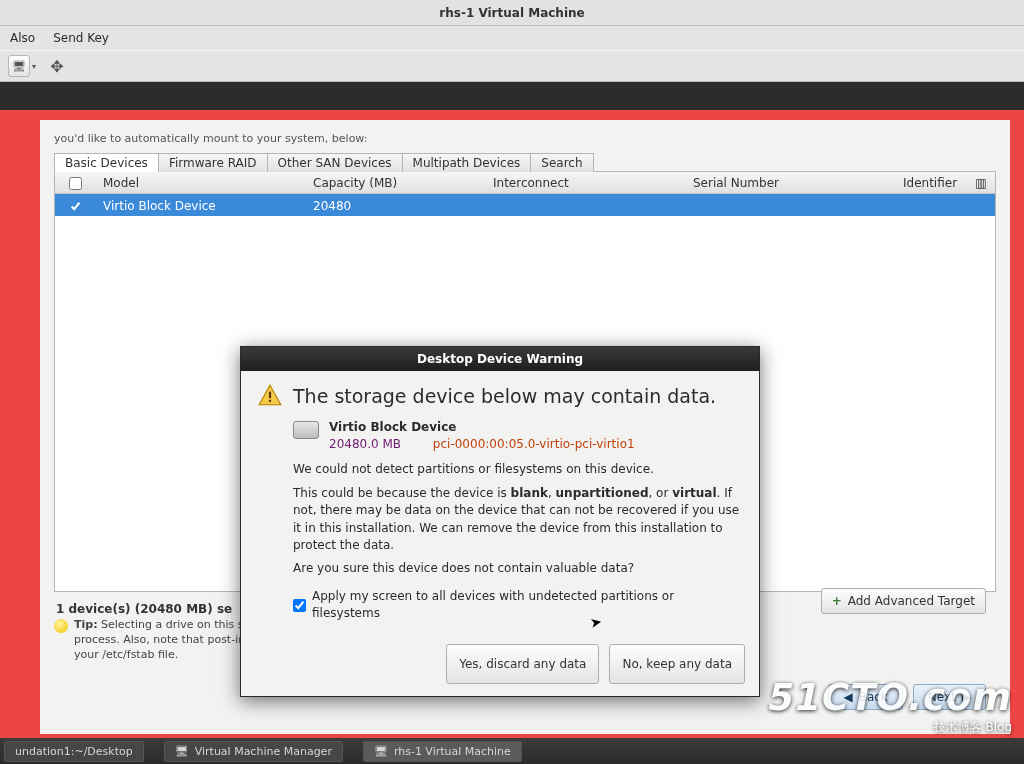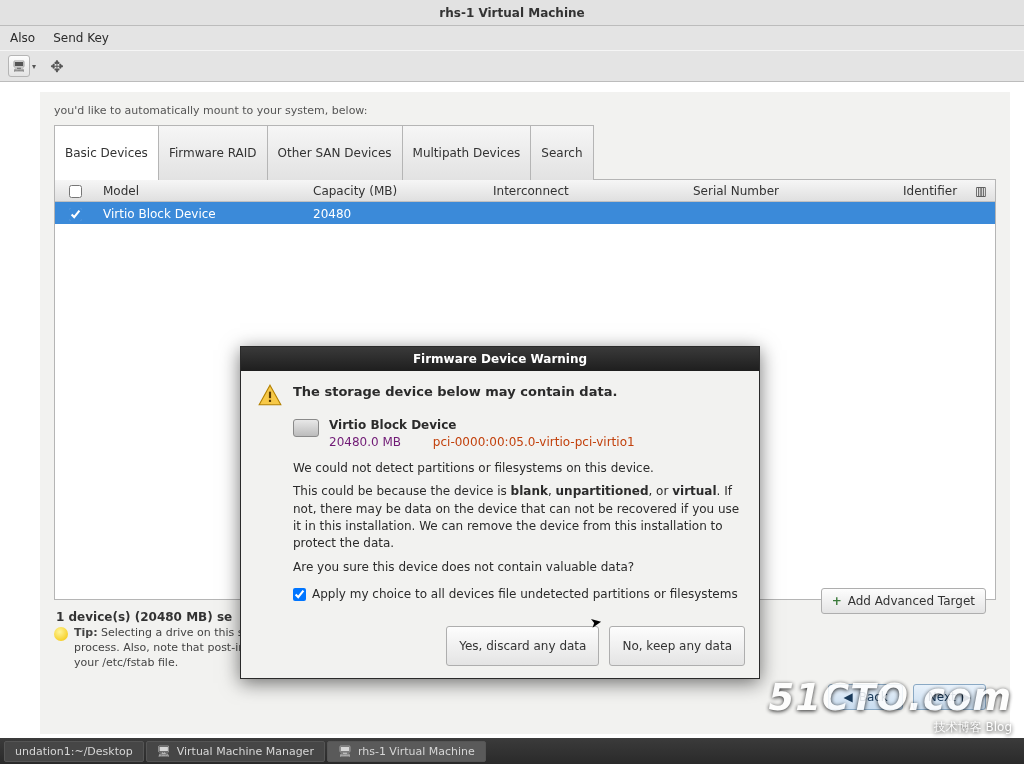--- a/index.html
+++ b/index.html
@@ -9,27 +9,27 @@
   
   .window-titlebar { height: 26px; background: #e2e2e2; text-align: center; line-height: 26px; font-weight: bold; color: #333; border-bottom: 1px solid #bcbcbc; }
   .menubar { height: 24px; background: #e4e4e4; display: flex; align-items: center; gap: 18px; padding: 0 10px; color: #2a2a2a; }
   .menubar span { cursor: default; }
   .toolbar { height: 32px; background: #e4e4e4; display: flex; align-items: center; gap: 10px; padding: 0 8px; border-top: 1px solid #f5f5f5; border-bottom: 1px solid #bcbcbc; }
   .tool-btn { width: 22px; height: 22px; border: 1px solid #b5b5b5; background: linear-gradient(#fdfdfd,#e4e4e4); border-radius: 3px; display:flex; align-items:center; justify-content:center; cursor:pointer; font-size:11px; color:#555;}
   .tool-dropdown { display:flex; align-items:center; gap:2px; }
   .chevron { font-size: 8px; color:#555; }
 
   
-  .vm-content { flex: 1; background: #ffffff; padding: 10px 14px 4px 40px; display:flex; flex-direction:column; position:relative; }
+  .vm-content { flex: 1; background: #ef4444; padding: 10px 14px 4px 40px; display:flex; flex-direction:column; position:relative;margin-top:28px; }
   .vm-inner { background: #f2f2f0; flex:1; padding: 12px 14px 10px 14px; position:relative; overflow:hidden; }
   .intro-text { color:#555; font-size:11px; margin-bottom:6px; text-overflow: clip; white-space: nowrap; overflow:hidden; height:14px; }
 
   
   .tab-row { display:flex; border-bottom:1px solid #b5b5b5; }
-  .tab { padding: 20px 10px; border:1px solid #b5b5b5; border-bottom:none; background: linear-gradient(#f6f6f6,#e2e2e2); margin-right:-1px; color:#333; cursor:pointer; position:relative; top:1px; }
+  .tab { padding: 2px 10px; border:1px solid #b5b5b5; border-bottom:none; background: linear-gradient(#f6f6f6,#e2e2e2); margin-right:-1px; color:#333; cursor:pointer; position:relative; top:1px; }
   .tab.active { background:#ffffff; font-weight:normal; z-index:2; }
 
   
   .device-panel { border:1px solid #b5b5b5; border-top:none; background:#fff; height: 420px; }
   .dev-header, .dev-row { display:flex; align-items:flex-end; }
   .dev-header { background: linear-gradient(#f6f6f6,#e0e0e0); border-bottom:1px solid #c0c0c0; height:22px; font-weight:normal; color:#333;}
   .dev-header > div, .dev-row > div { padding: 3px 8px; }
   .col-chk { width: 40px; display:flex; align-items:center; justify-content:center;}
   .col-model { width: 210px; }
   .col-cap { width: 180px; }
@@ -54,34 +54,34 @@
   .nav-btn { padding:5px 14px; border:1px solid #8aa9c4; background:linear-gradient(#e9f2fb,#c8dcef); border-radius:3px; display:flex; align-items:center; gap:6px; color:#1a3a5a; cursor:pointer;}
   .arrow { font-size:12px; }
 
   
   .modal { position:absolute; left:240px; top:346px; width:520px; background:#f2f2f0; border:1px solid #2a2a2a; box-shadow: 0 4px 18px rgba(0,0,0,0.55); z-index:50;}
   .modal-title { background:linear-gradient(#3a3a3a,#1e1e1e); color:#fff; text-align:center; font-weight:bold; padding:5px 0; font-size:12px;}
   .modal-body { padding:12px 16px 10px 16px; color:#2b2b2b; font-size:12px; line-height:1.45;}
   .warn-row { display:flex; gap:10px; align-items:flex-start; margin-bottom:8px;}
   .warn-icon { width:26px; height:26px; flex:none; }
   .warn-icon svg { width:26px; height:26px; }
-  .warn-head { font-weight:bold; font-size:13px; }
+  .warn-head { font-weight:normal; font-size:19px; }
   .dev-block { display:flex; gap:10px; margin:4px 0 8px 36px; align-items:flex-start;}
   .hdd-icon { width:26px; height:18px; background:linear-gradient(#e8e8e8,#bcbcbc); border:1px solid #8a8a8a; border-radius:3px; flex:none; margin-top:2px;}
   .dev-info .name { font-weight:bold; }
   .dev-info .sz { color:#701a75; }
   .dev-info .pci { color:#c2410c; margin-left: 28px;}
   .para { margin: 6px 0 6px 36px; }
   .apply-row { margin: 10px 0 4px 36px; display:flex; align-items:center; gap:6px;}
   .dlg-btns { display:flex; justify-content:flex-end; gap:10px; padding:8px 14px 12px 14px;}
   .dlg-btn { padding:12px 12px; border:1px solid #aeaeae; background:linear-gradient(#fdfdfd,#e4e4e4); border-radius:3px; color:#333; cursor:pointer; }
   .cursor { position:absolute; left:590px; top:614px; font-size:14px; color:#000; z-index:60; transform: rotate(-10deg);} 
 
   
-  .taskbar { height:26px; background: linear-gradient(#3b3b3b,#2a2a2a); display:flex; align-items:center; gap:2px; padding:0 4px; color:#d6d6d6; font-size:11px;}
+  .taskbar { height:26px; background: linear-gradient(#3b3b3b,#2a2a2a); display:flex; align-items:center; gap:20px; padding:0 4px; color:#d6d6d6; font-size:11px;}
   .task-item { padding:3px 10px; background:#464646; border:1px solid #555; border-radius:2px; display:flex; align-items:center; gap:6px; cursor:pointer;}
   .task-item.active { background:#5a5a5a;}
 
   
   .watermark { position:absolute; right:12px; bottom:28px; color:#fff; opacity:0.85; text-align:right; z-index:200; pointer-events:none; text-shadow:0 1px 4px #000;}
   .watermark .big { font-size:37px; font-weight:bold; font-style:italic; letter-spacing:1px;}
   .watermark .sm { font-size:12px; }
 </style>
 </head>
 <body>
@@ -163,21 +163,21 @@
       </div>
       <div class="nav-btn">
         <span>Next</span>
         <span class="arrow">▶</span>
       </div>
     </div>
   </div>
 </div>
 
 <div class="modal">
-  <div class="modal-title">Firmware Device Warning</div>
+  <div class="modal-title">Desktop Device Warning</div>
   <div class="modal-body">
     <div class="warn-row">
       <div class="warn-icon">
         <svg viewBox="0 0 24 24">
             <path d="M12 2 L22 20 L2 20 Z" fill="#f7c948" stroke="#b38000" stroke-width="1"></path>
             <rect x="11" y="8" width="2" height="6" fill="#5a3a00"></rect>
             <rect x="11" y="15.5" width="2" height="2" fill="#5a3a00"></rect>
           </svg>
       </div>
       <div class="warn-head">The storage device below may contain data.</div>
@@ -192,21 +192,21 @@
         </div>
       </div>
     </div>
     <div class="para">We could not detect partitions or filesystems on this device.</div>
     <div class="para">
       <span>This could be because the device is </span><b>blank</b><span>, </span><b>unpartitioned</b><span>, or </span><b>virtual</b><span>. If not, there may be data on the device that can not be recovered if you use it in this installation. We can remove the device from this installation to protect the data.</span>
     </div>
     <div class="para">Are you sure this device does not contain valuable data?</div>
     <div class="apply-row">
       <input type="checkbox" checked="" style="">
-      <span>Apply my choice to all devices file undetected partitions or filesystems</span>
+      <span>Apply my screen to all devices with undetected partitions or filesystems</span>
     </div>
   </div>
   <div class="dlg-btns">
     <div class="dlg-btn">Yes, discard any data</div>
     <div class="dlg-btn">No, keep any data</div>
   </div>
 </div>
 <div class="cursor">➤</div>
 
 <div class="taskbar">

